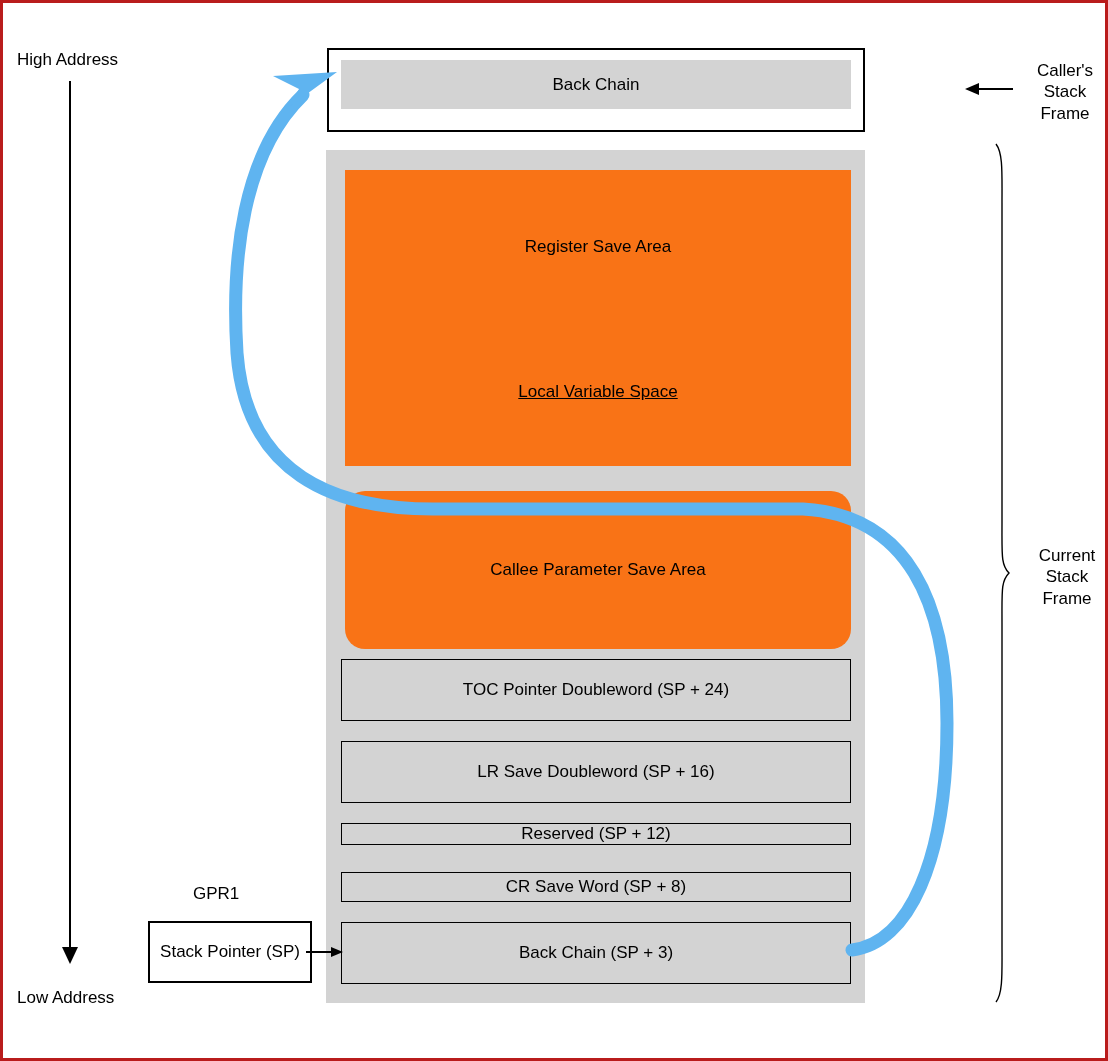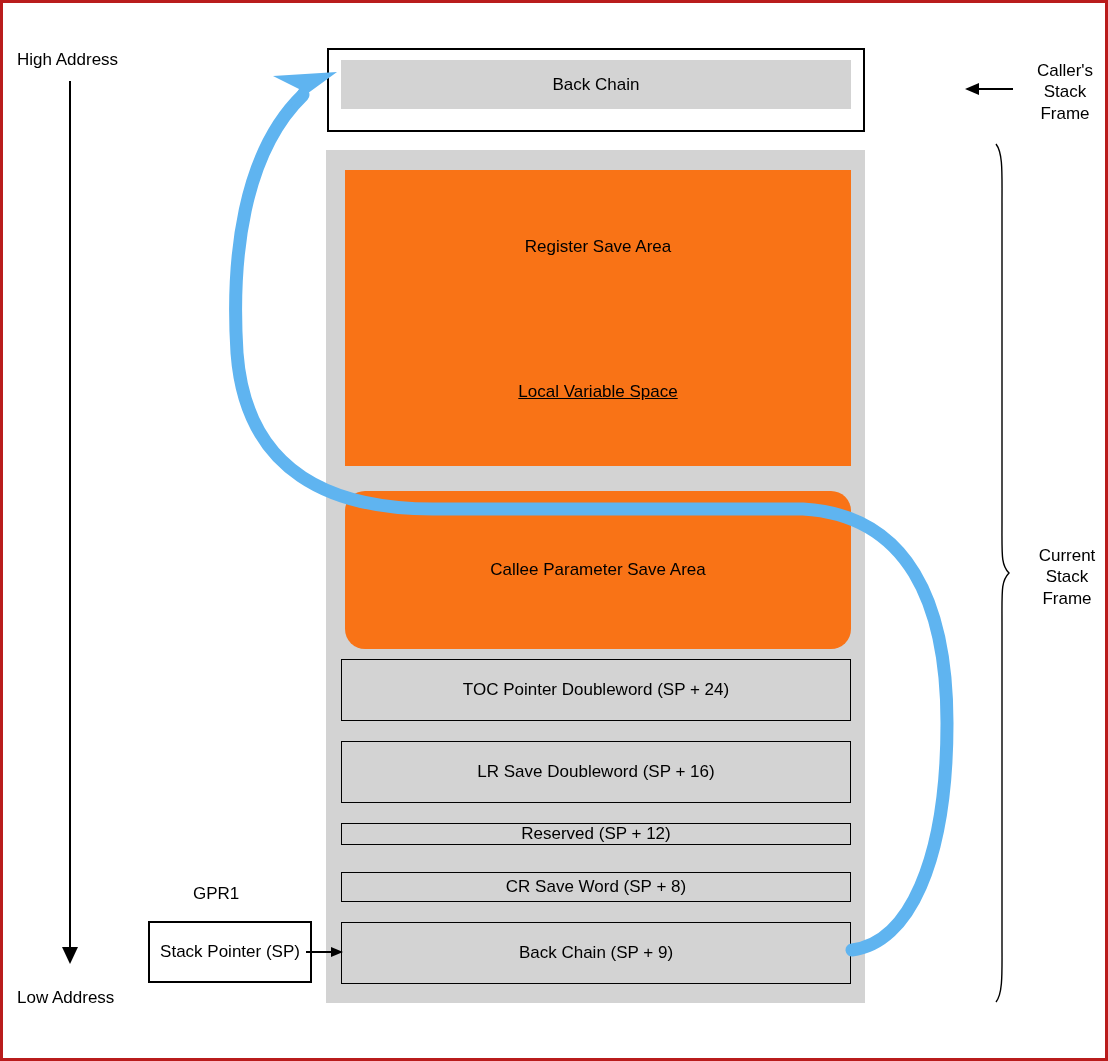--- a/index.html
+++ b/index.html
@@ -171,21 +171,21 @@
 
   <div class="abs slot-box" id="slot-reserved">
     <span class="lbl">Reserved (SP + 12)</span>
   </div>
 
   <div class="abs slot-box" id="slot-cr">
     <span class="lbl">CR Save Word (SP + 8)</span>
   </div>
 
   <div class="abs slot-box" id="slot-backchain">
-    <span class="lbl">Back Chain (SP + 9)</span>
+    <span class="lbl">Back Chain (SP + 3)</span>
   </div>
 
   <div class="abs lbl" id="gpr1-label">GPR1</div>
 
   <div class="abs" id="sp-box">
     <span class="lbl">Stack Pointer (SP)</span>
   </div>
 
   <div class="abs lbl lbl-center" id="callers-label">
     <div>Caller's</div>

